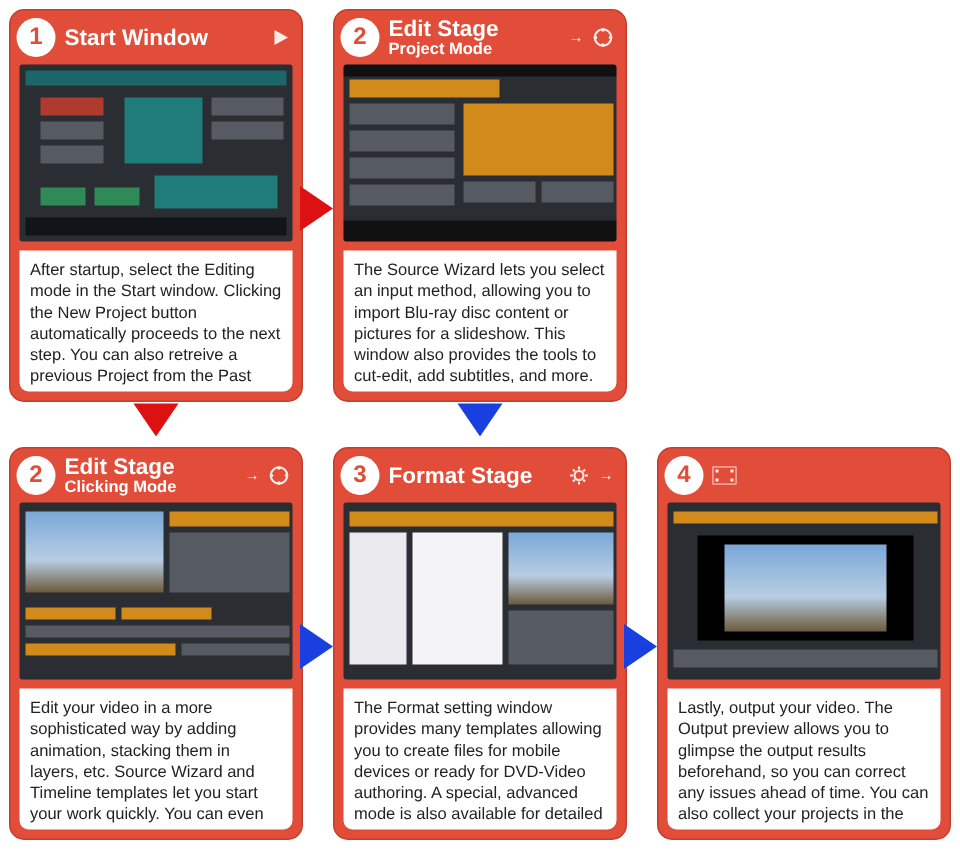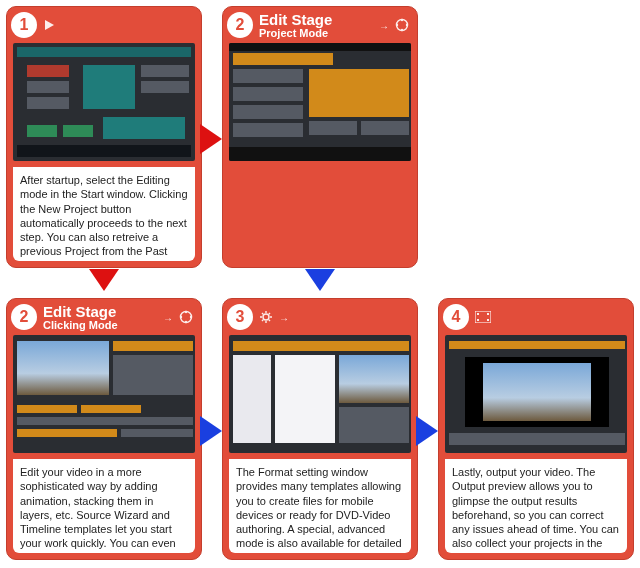--- a/index.html
+++ b/index.html
@@ -84,20 +84,23 @@
   .arrow.down-blue { border-width: 22px 15px 0 15px; border-color: #1a3fe0 transparent transparent transparent; }
 </style>
 </head>
 <body>
 
 <div class="stage">
 
   <div class="card" style="left:6px; top:6px;">
     <div class="card-header">
       <div class="badge">1</div>
+      <div class="titles">
+        <div class="title-main">Start Window</div>
+      </div>
       <div class="hdr-icons">
         <svg width="12" height="12" viewBox="0 0 12 12">
             <polygon points="2,1 11,6 2,11" fill="#fff"></polygon>
           </svg>
       </div>
     </div>
     <div class="thumb th-dark">
       <div class="th-bar" style="left:4px;top:4px;right:4px;height:10px;background:#1a6668;"></div>
       <div class="th-bar th-red" style="left:14px;top:22px;width:42px;height:12px;"></div>
       <div class="th-bar th-grey" style="left:14px;top:38px;width:42px;height:12px;"></div>
@@ -136,20 +139,21 @@
       <div class="th-bar th-orange" style="left:4px;top:10px;width:100px;height:12px;"></div>
       <div class="th-bar th-grey" style="left:4px;top:26px;width:70px;height:14px;"></div>
       <div class="th-bar th-grey" style="left:4px;top:44px;width:70px;height:14px;"></div>
       <div class="th-bar th-grey" style="left:4px;top:62px;width:70px;height:14px;"></div>
       <div class="th-bar th-grey" style="left:4px;top:80px;width:70px;height:14px;"></div>
       <div class="th-bar th-orange" style="left:80px;top:26px;width:100px;height:48px;"></div>
       <div class="th-bar th-grey" style="left:80px;top:78px;width:48px;height:14px;"></div>
       <div class="th-bar th-grey" style="left:132px;top:78px;width:48px;height:14px;"></div>
       <div class="th-bar" style="left:0;bottom:0;right:0;height:14px;background:#111;"></div>
     </div>
+    <div class="desc">The Source Wizard lets you select an input method, allowing you to import Blu-ray disc content or pictures for a slideshow. This window also provides the tools to cut-edit, add subtitles, and more.</div>
   </div>
 
   <div class="card" style="left:6px; top:298px;">
     <div class="card-header">
       <div class="badge">2</div>
       <div class="titles">
         <div class="title-main">Edit Stage</div>
         <div class="title-sub">Clicking Mode</div>
       </div>
       <div class="hdr-icons">
@@ -172,20 +176,23 @@
       <div class="th-bar th-grey" style="left:4px;top:82px;width:176px;height:8px;"></div>
       <div class="th-bar th-orange" style="left:4px;top:94px;width:100px;height:8px;"></div>
       <div class="th-bar th-grey" style="left:108px;top:94px;width:72px;height:8px;"></div>
     </div>
     <div class="desc">Edit your video in a more sophisticated way by adding animation, stacking them in layers, etc. Source Wizard and Timeline templates let you start your work quickly. You can even edit by drag'n drop.</div>
   </div>
 
   <div class="card" style="left:222px; top:298px;">
     <div class="card-header">
       <div class="badge">3</div>
+      <div class="titles">
+        <div class="title-main">Format Stage</div>
+      </div>
       <div class="hdr-icons">
         <svg width="14" height="14" viewBox="0 0 14 14">
             <circle cx="7" cy="7" r="3" fill="none" stroke="#fff" stroke-width="1.4"></circle>
             <g stroke="#fff" stroke-width="1.4">
               <line x1="7" y1="1" x2="7" y2="3"></line>
               <line x1="7" y1="11" x2="7" y2="13"></line>
               <line x1="1" y1="7" x2="3" y2="7"></line>
               <line x1="11" y1="7" x2="13" y2="7"></line>
               <line x1="3" y1="3" x2="4.2" y2="4.2"></line>
               <line x1="9.8" y1="9.8" x2="11" y2="11"></line>

